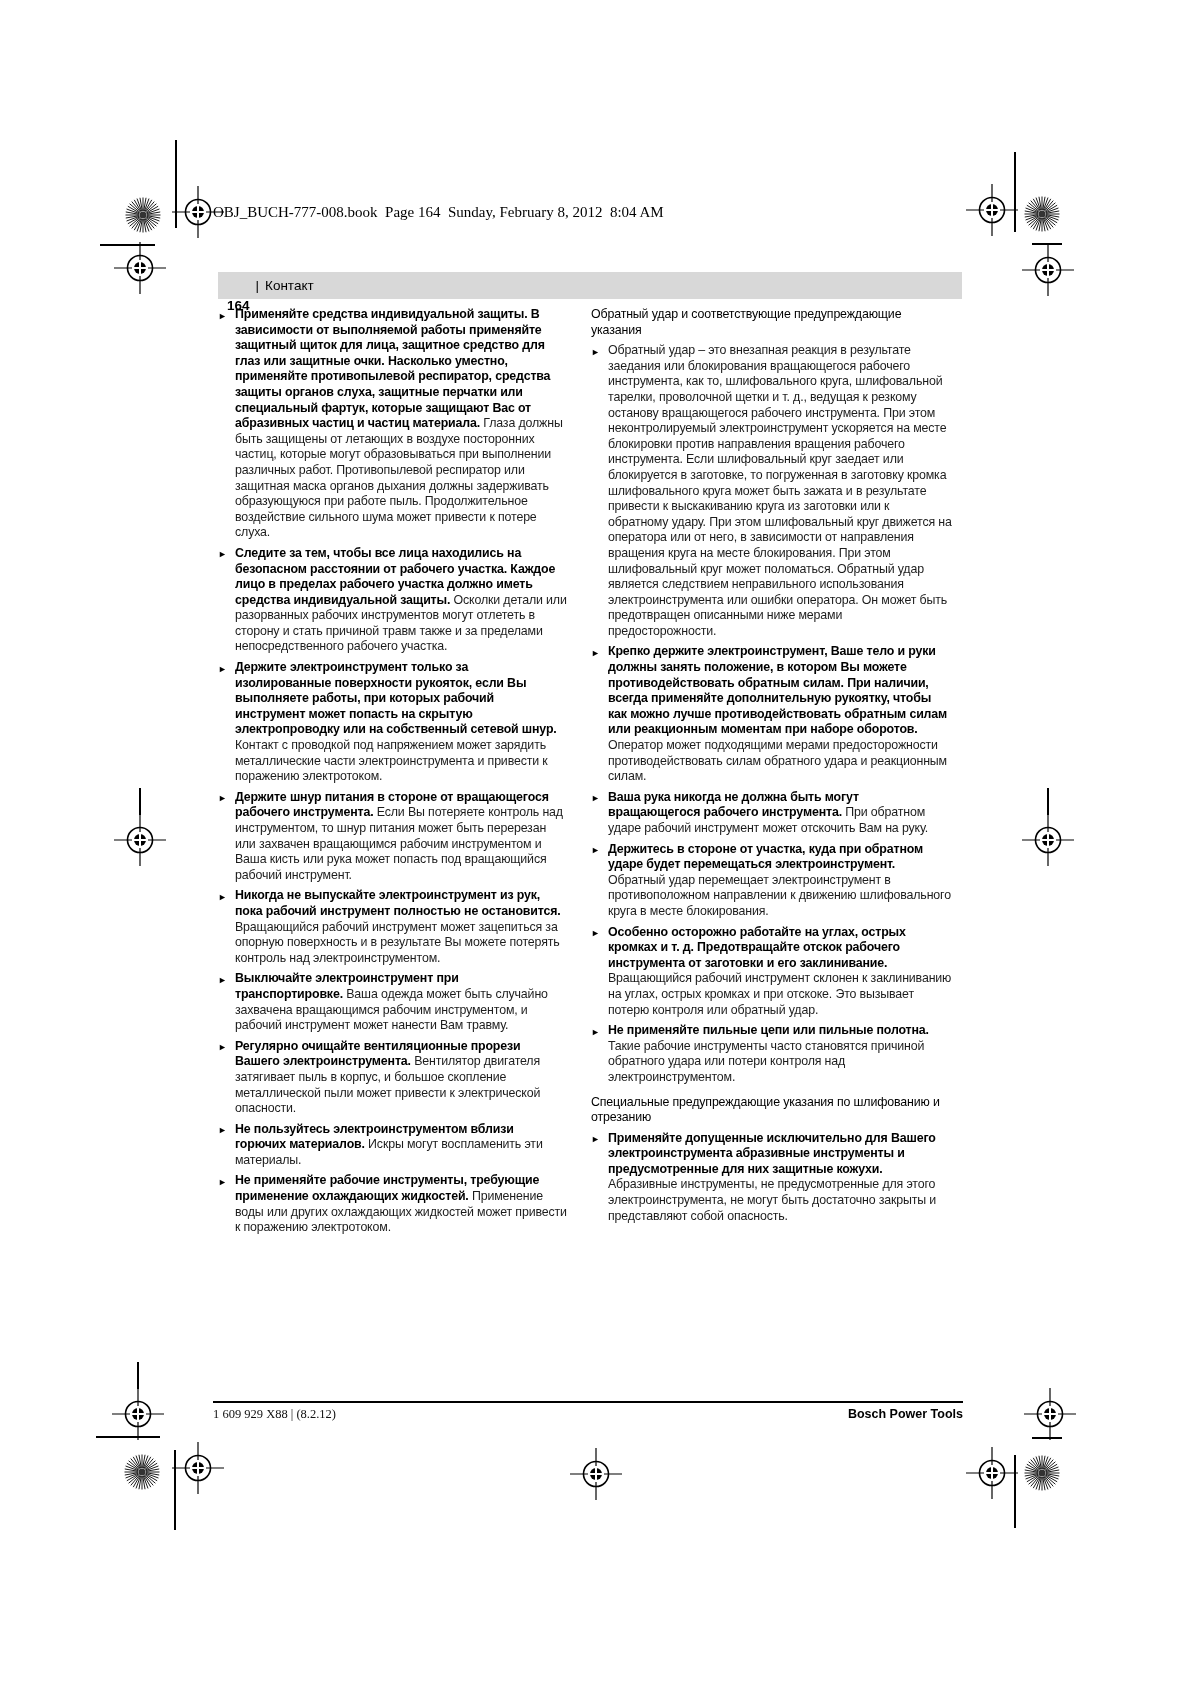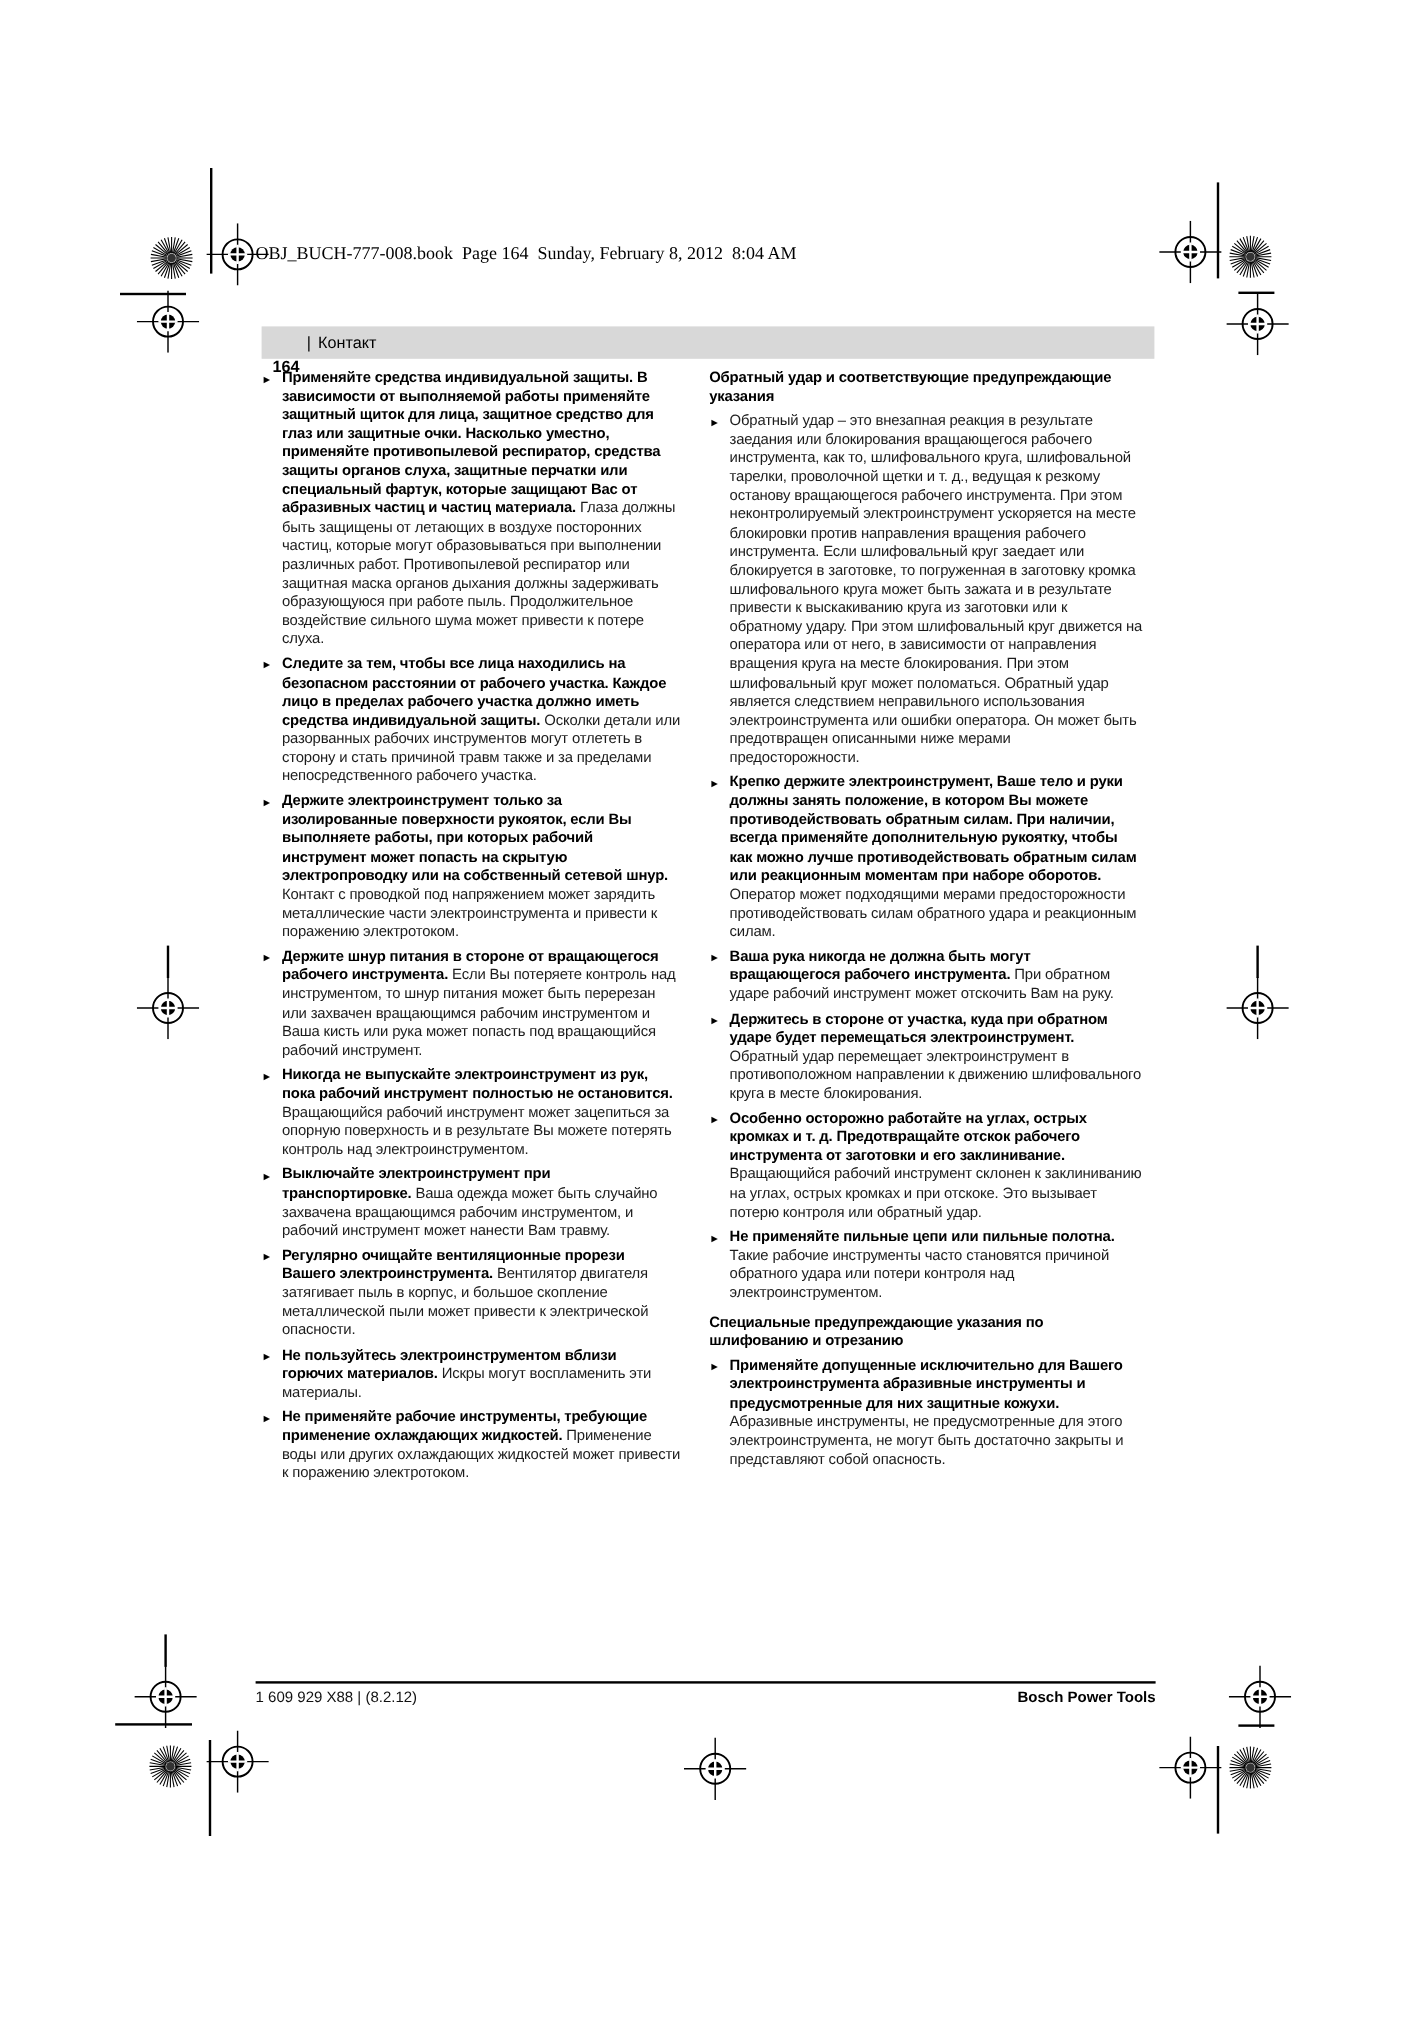--- a/index.html
+++ b/index.html
@@ -15,24 +15,24 @@
   .page-bar .sep{margin:0 6px;font-weight:normal;}
 
   .col{position:absolute;top:307px;font-size:12.4px;line-height:15.6px;letter-spacing:-0.15px;
     color:#1c1c1c;text-align:left;}
   #col-left{left:218px;width:349px;}
   #col-right{left:591px;width:361px;}
   .bullet{position:relative;padding-left:17px;margin-top:5px;}
   .col > :first-child{margin-top:0;}
   .bullet .marker{position:absolute;left:0;top:1.5px;font-size:9px;color:#000;letter-spacing:0;}
   .bullet b{color:#000;}
-  .heading{font-weight:bold;color:#000;margin-top:9px;margin-bottom:1px;}
+  .heading{font-weight:normal;color:#000;margin-top:9px;margin-bottom:1px;}
 
   .footer-rule{position:absolute;left:213px;top:1401px;width:750px;height:2px;background:#000;}
-  .footer-left{position:absolute;left:213px;top:1407px;font-size:12.5px;color:#111;}
+  .footer-left{position:absolute;left:213px;top:1407px;font-size:12.5px;color:#111;font-family:Liberation Serif, serif;}
   .footer-right{position:absolute;right:227px;top:1407px;font-size:12.5px;font-weight:bold;color:#000;text-align:center;}
 
   .mark{position:absolute;}
   .cropline{position:absolute;background:#000;}
 </style>
 </head>
 <body>
 
 <div class="sheet">
   <div id="marks">

